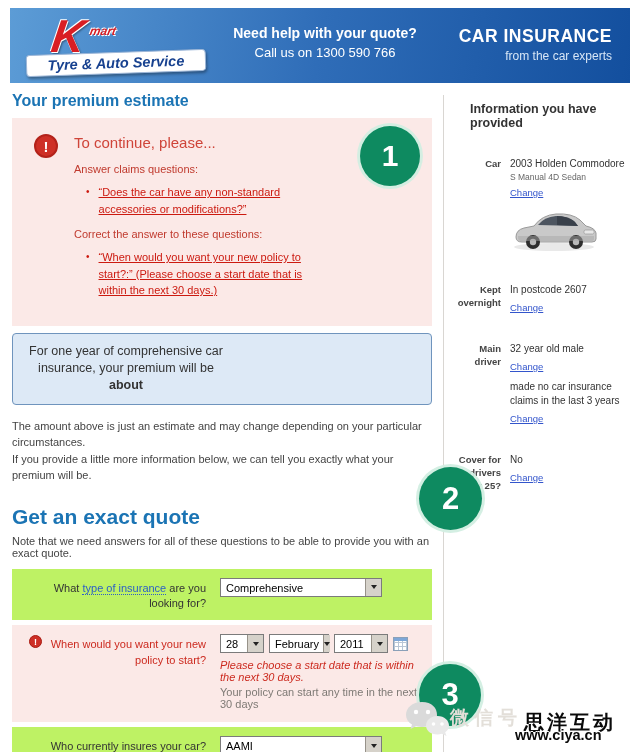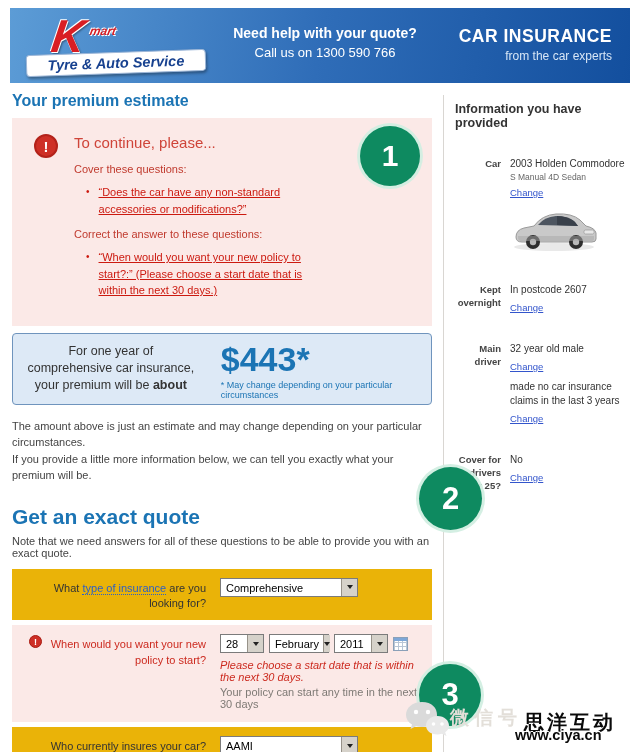--- a/index.html
+++ b/index.html
@@ -73,37 +73,37 @@
   .estimate-right { margin-left:26px; padding-top:4px; }
   .estimate-amount { color:#1b74b4; font-size:34px; font-weight:bold; line-height:1; }
   .estimate-disc { color:#1b74b4; font-size:9px; margin-top:4px; }
   .estimate-note { margin-top:13px; font-size:11px; color:#444; line-height:1.5; }
 
   
   .quote-head { margin-top:21px; }
   .quote-sub { font-size:11px; color:#444; margin-top:6px; }
   .rows { margin-top:10px; }
   .row { display:flex; margin-bottom:5px; padding:9px 0; align-items:flex-start; }
-  .row.gray { background:#eab308; }
+  .row.gray { background:#bef264; }
   .row.pink { background:#fbe9e7; }
   .row-icon { width:36px; padding-left:17px; flex-shrink:0; padding-top:1px; }
   .err-dot {
     width:13px; height:13px; border-radius:50%; background:#ce2f26; border:1px solid #a91b12;
     color:#fff; font-size:9px; font-weight:bold; display:flex; align-items:center; justify-content:center;
   }
   .row-label { width:172px; text-align:right; font-size:11px; color:#333; padding-right:14px; flex-shrink:0; line-height:1.4; padding-top:3px; }
   .row.pink .row-label { color:#cc2a1f; }
   .row-control { flex:1; font-size:11px; }
   .dotted-link { color:#2b5fc7; text-decoration:none; border-bottom:1px dotted #2b5fc7; }
 
   .sel { display:inline-flex; border:1px solid #7b7b7b; background:#fff; height:19px; vertical-align:middle; }
   .sel-val { padding:3px 4px 0 5px; font-size:11px; color:#000; white-space:nowrap; flex:1; }
   .sel-btn { width:16px; background:#d6d2ca; border-left:1px solid #979289; display:flex; align-items:center; justify-content:center; }
   .sel-btn::after { content:''; border-left:3px solid transparent; border-right:3px solid transparent; border-top:4px solid #222; }
-  .sel.w-main { width:138px; }
+  .sel.w-main { width:162px; }
   .sel.w-day { width:44px; }
   .sel.w-month { width:60px; }
   .sel.w-year { width:54px; }
   .date-gap { display:inline-block; width:5px; }
   .cal-icon {
     display:inline-block; width:15px; height:14px; vertical-align:middle; margin-left:5px;
     border:1px solid #8aa0b8; background:
       linear-gradient(#7da7d8 0 3px, transparent 3px),
       repeating-linear-gradient(to right, #b9c6d6 0 1px, transparent 1px 4px),
       repeating-linear-gradient(#b9c6d6 0 1px, transparent 1px 4px), #fff;
@@ -115,21 +115,21 @@
   .badge {
     position:absolute; border-radius:50%; background:#0e8a60; color:#fff; font-weight:bold;
     display:flex; align-items:center; justify-content:center; z-index:6;
     box-shadow:0 0 0 3px rgba(210,238,226,.95);
   }
   #badge1 { left:360px; top:126px; width:60px; height:60px; font-size:30px; }
   #badge2 { left:419px; top:467px; width:63px; height:63px; font-size:31px; }
   #badge3 { left:419px; top:664px; width:62px; height:62px; font-size:31px; }
 
   
-  .sb-title { font-size:12.5px; font-weight:bold; color:#333; margin-left:3px; }
+  .sb-title { font-size:12.5px; font-weight:bold; color:#333; margin-left:18px; }
   .sb-row { display:flex; margin-top:27px; }
   .sb-label { width:58px; flex-shrink:0; text-align:right; font-size:9.5px; font-weight:bold; color:#444; padding-right:9px; line-height:1.35; padding-top:1px; }
   .sb-value { font-size:10px; color:#333; line-height:1.4; }
   .sb-detail { font-size:8.5px; color:#666; margin-top:1px; }
   .sb-change { display:inline-block; font-size:9.5px; color:#3355cc; text-decoration:underline; margin-top:3px; }
   .sb-claims { margin-top:6px; }
   .car-img { margin:6px 0 0 58px; }
 
   
   .wm-wechat { position:absolute; left:404px; top:699px; z-index:7; }
@@ -158,40 +158,36 @@
   </div>
 </div>
 
 <div class="main">
   <h1 class="sec-title">Your premium estimate</h1>
 
   <div class="alert-box">
     <div class="alert-icon">!</div>
     <div class="alert-body">
       <div class="alert-title">To continue, please...</div>
-      <div class="alert-sub">Cover these questions:</div>
+      <div class="alert-sub">Answer claims questions:</div>
       <div class="alert-li">
         <span class="bullet">•</span>
         <a href="#">“Does the car have any non-standard accessories or modifications?”</a>
       </div>
       <div class="alert-sub">Correct the answer to these questions:</div>
       <div class="alert-li">
         <span class="bullet">•</span>
         <a href="#">“When would you want your new policy to start?:” (Please choose a start date that is within the next 30 days.)</a>
       </div>
     </div>
   </div>
 
   <div class="estimate-box">
     <div class="estimate-text">
       <span>For one year of comprehensive car insurance, your premium will be </span><b>about</b>
-    </div>
-    <div class="estimate-right">
-      <div class="estimate-amount">$443*</div>
-      <div class="estimate-disc">* May change depending on your particular circumstances</div>
     </div>
   </div>
 
   <div class="estimate-note">
     <div>The amount above is just an estimate and may change depending on your particular circumstances.</div>
     <div>If you provide a little more information below, we can tell you exactly what your premium will be.</div>
   </div>
 
   <h2 class="sec-title quote-head">Get an exact quote</h2>
   <div class="quote-sub">Note that we need answers for all of these questions to be able to provide you with an exact quote.</div>

